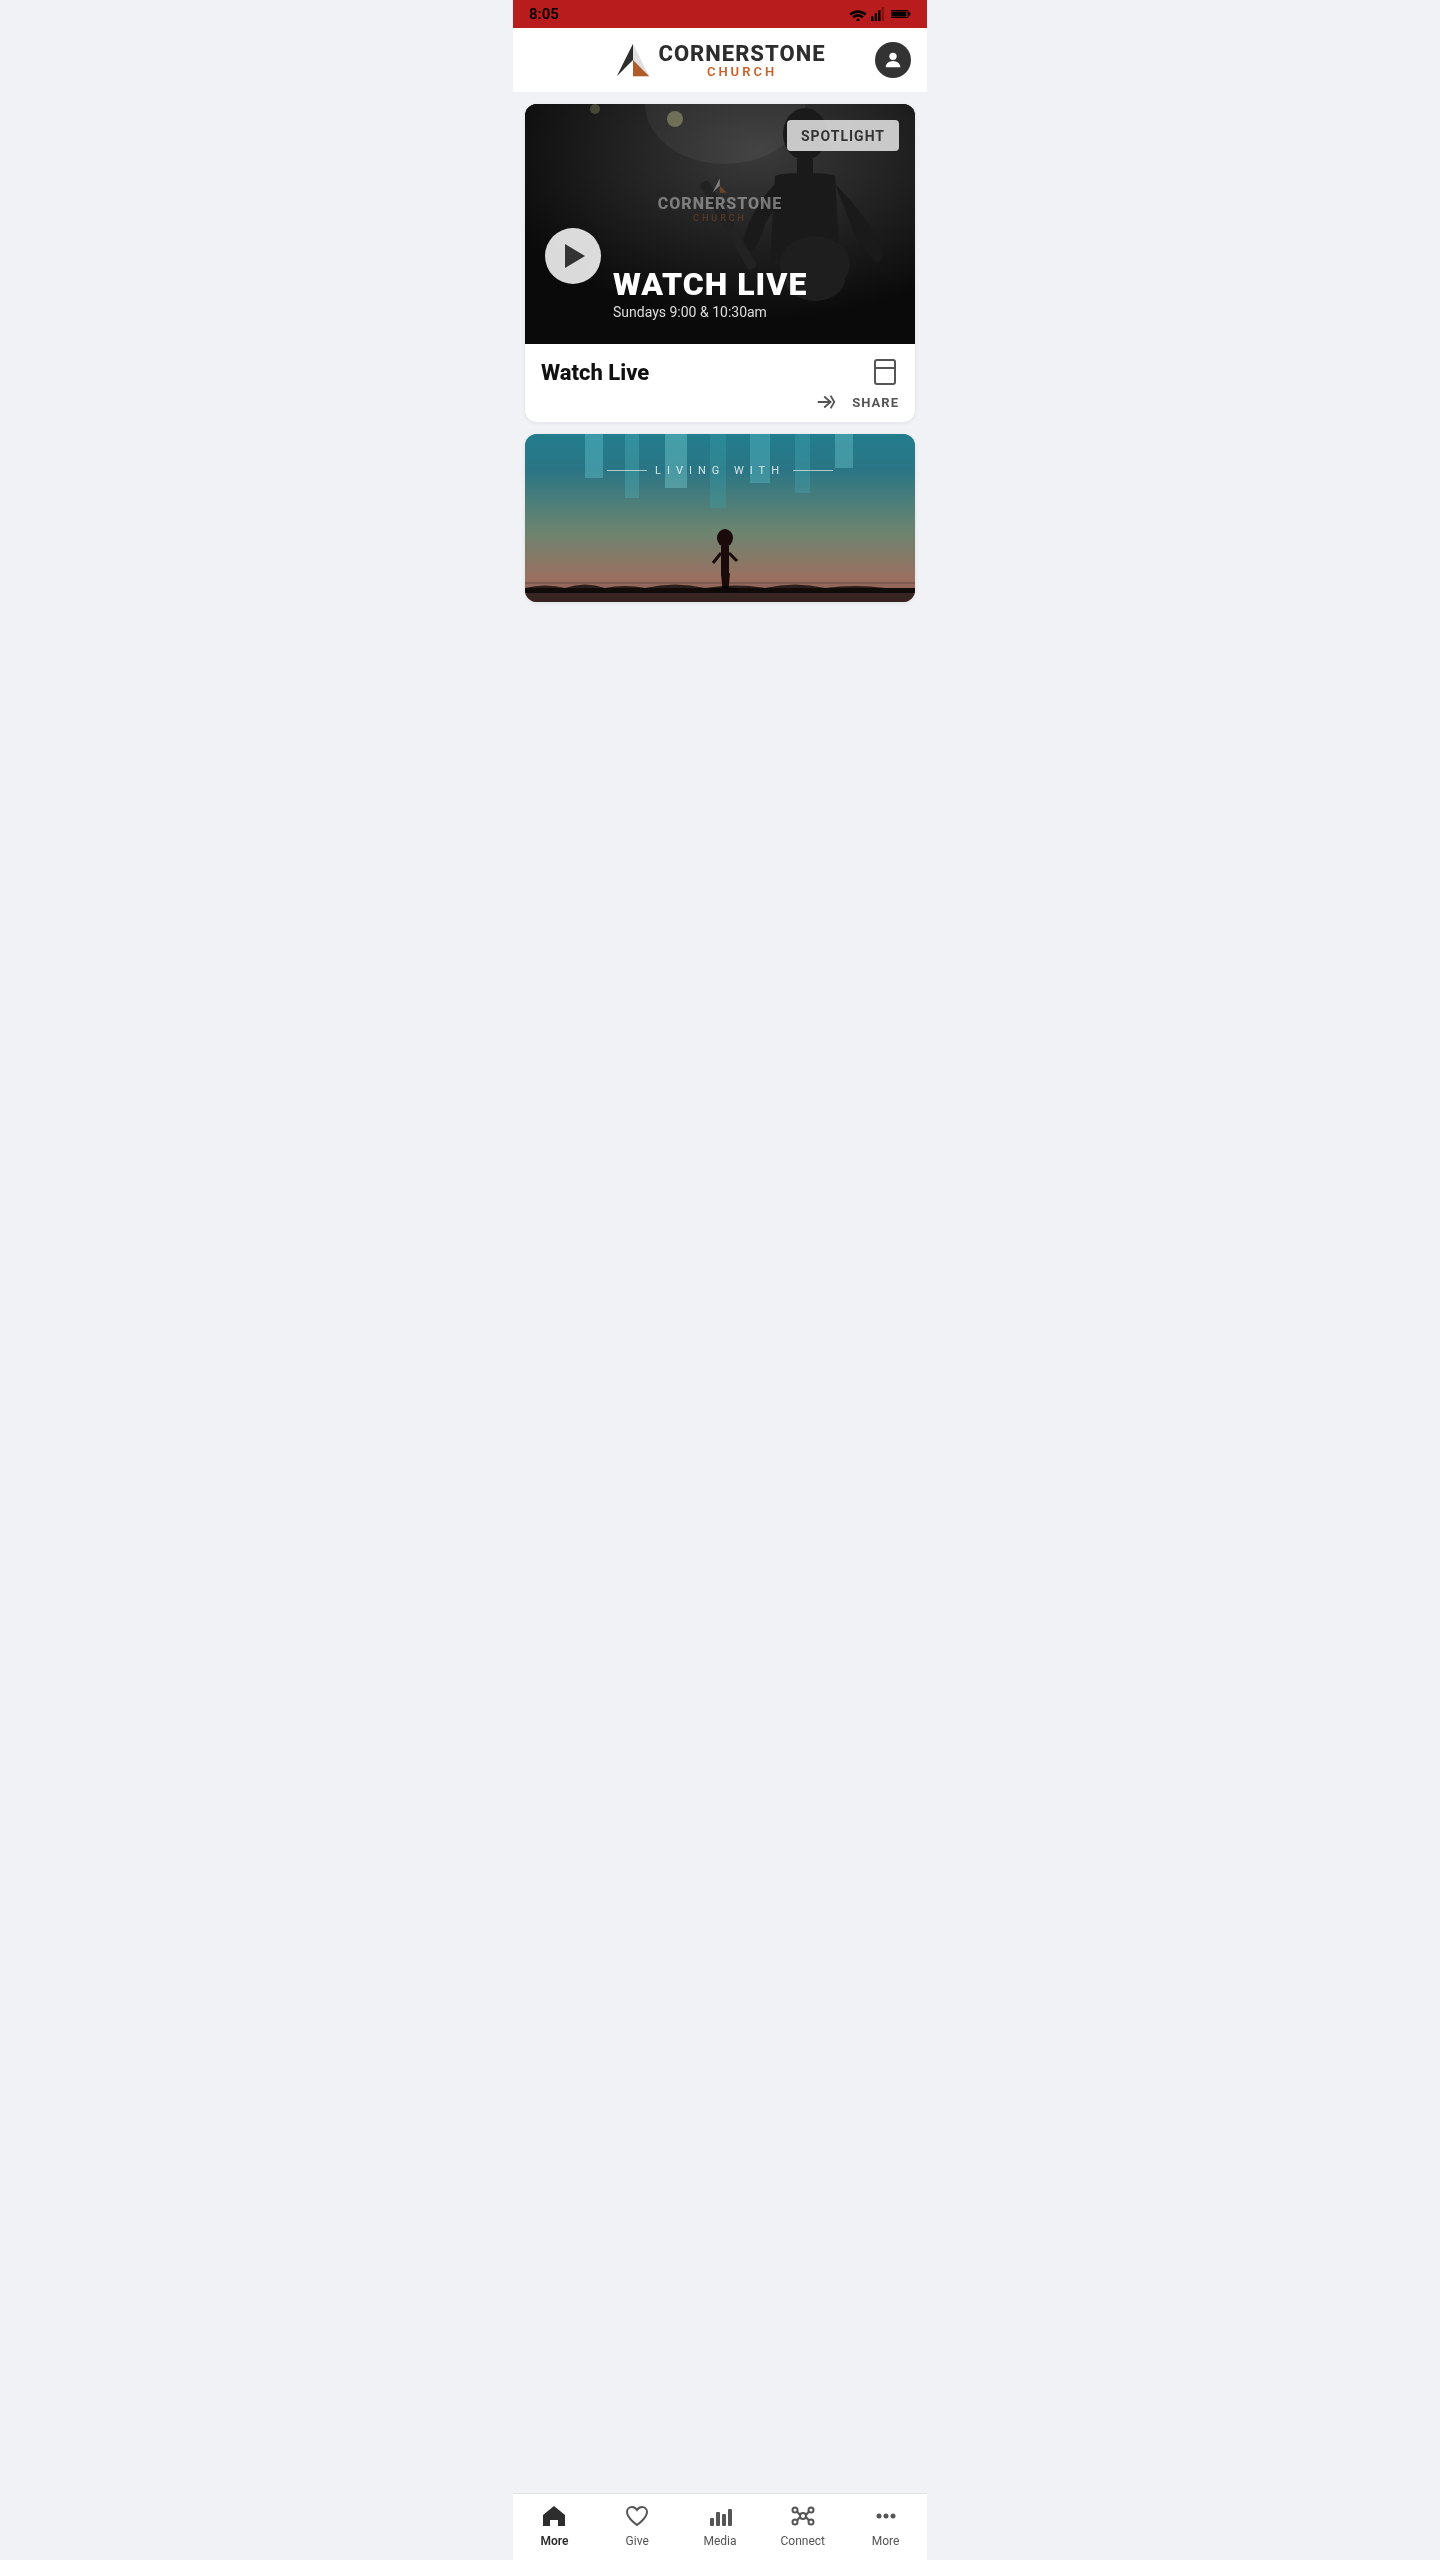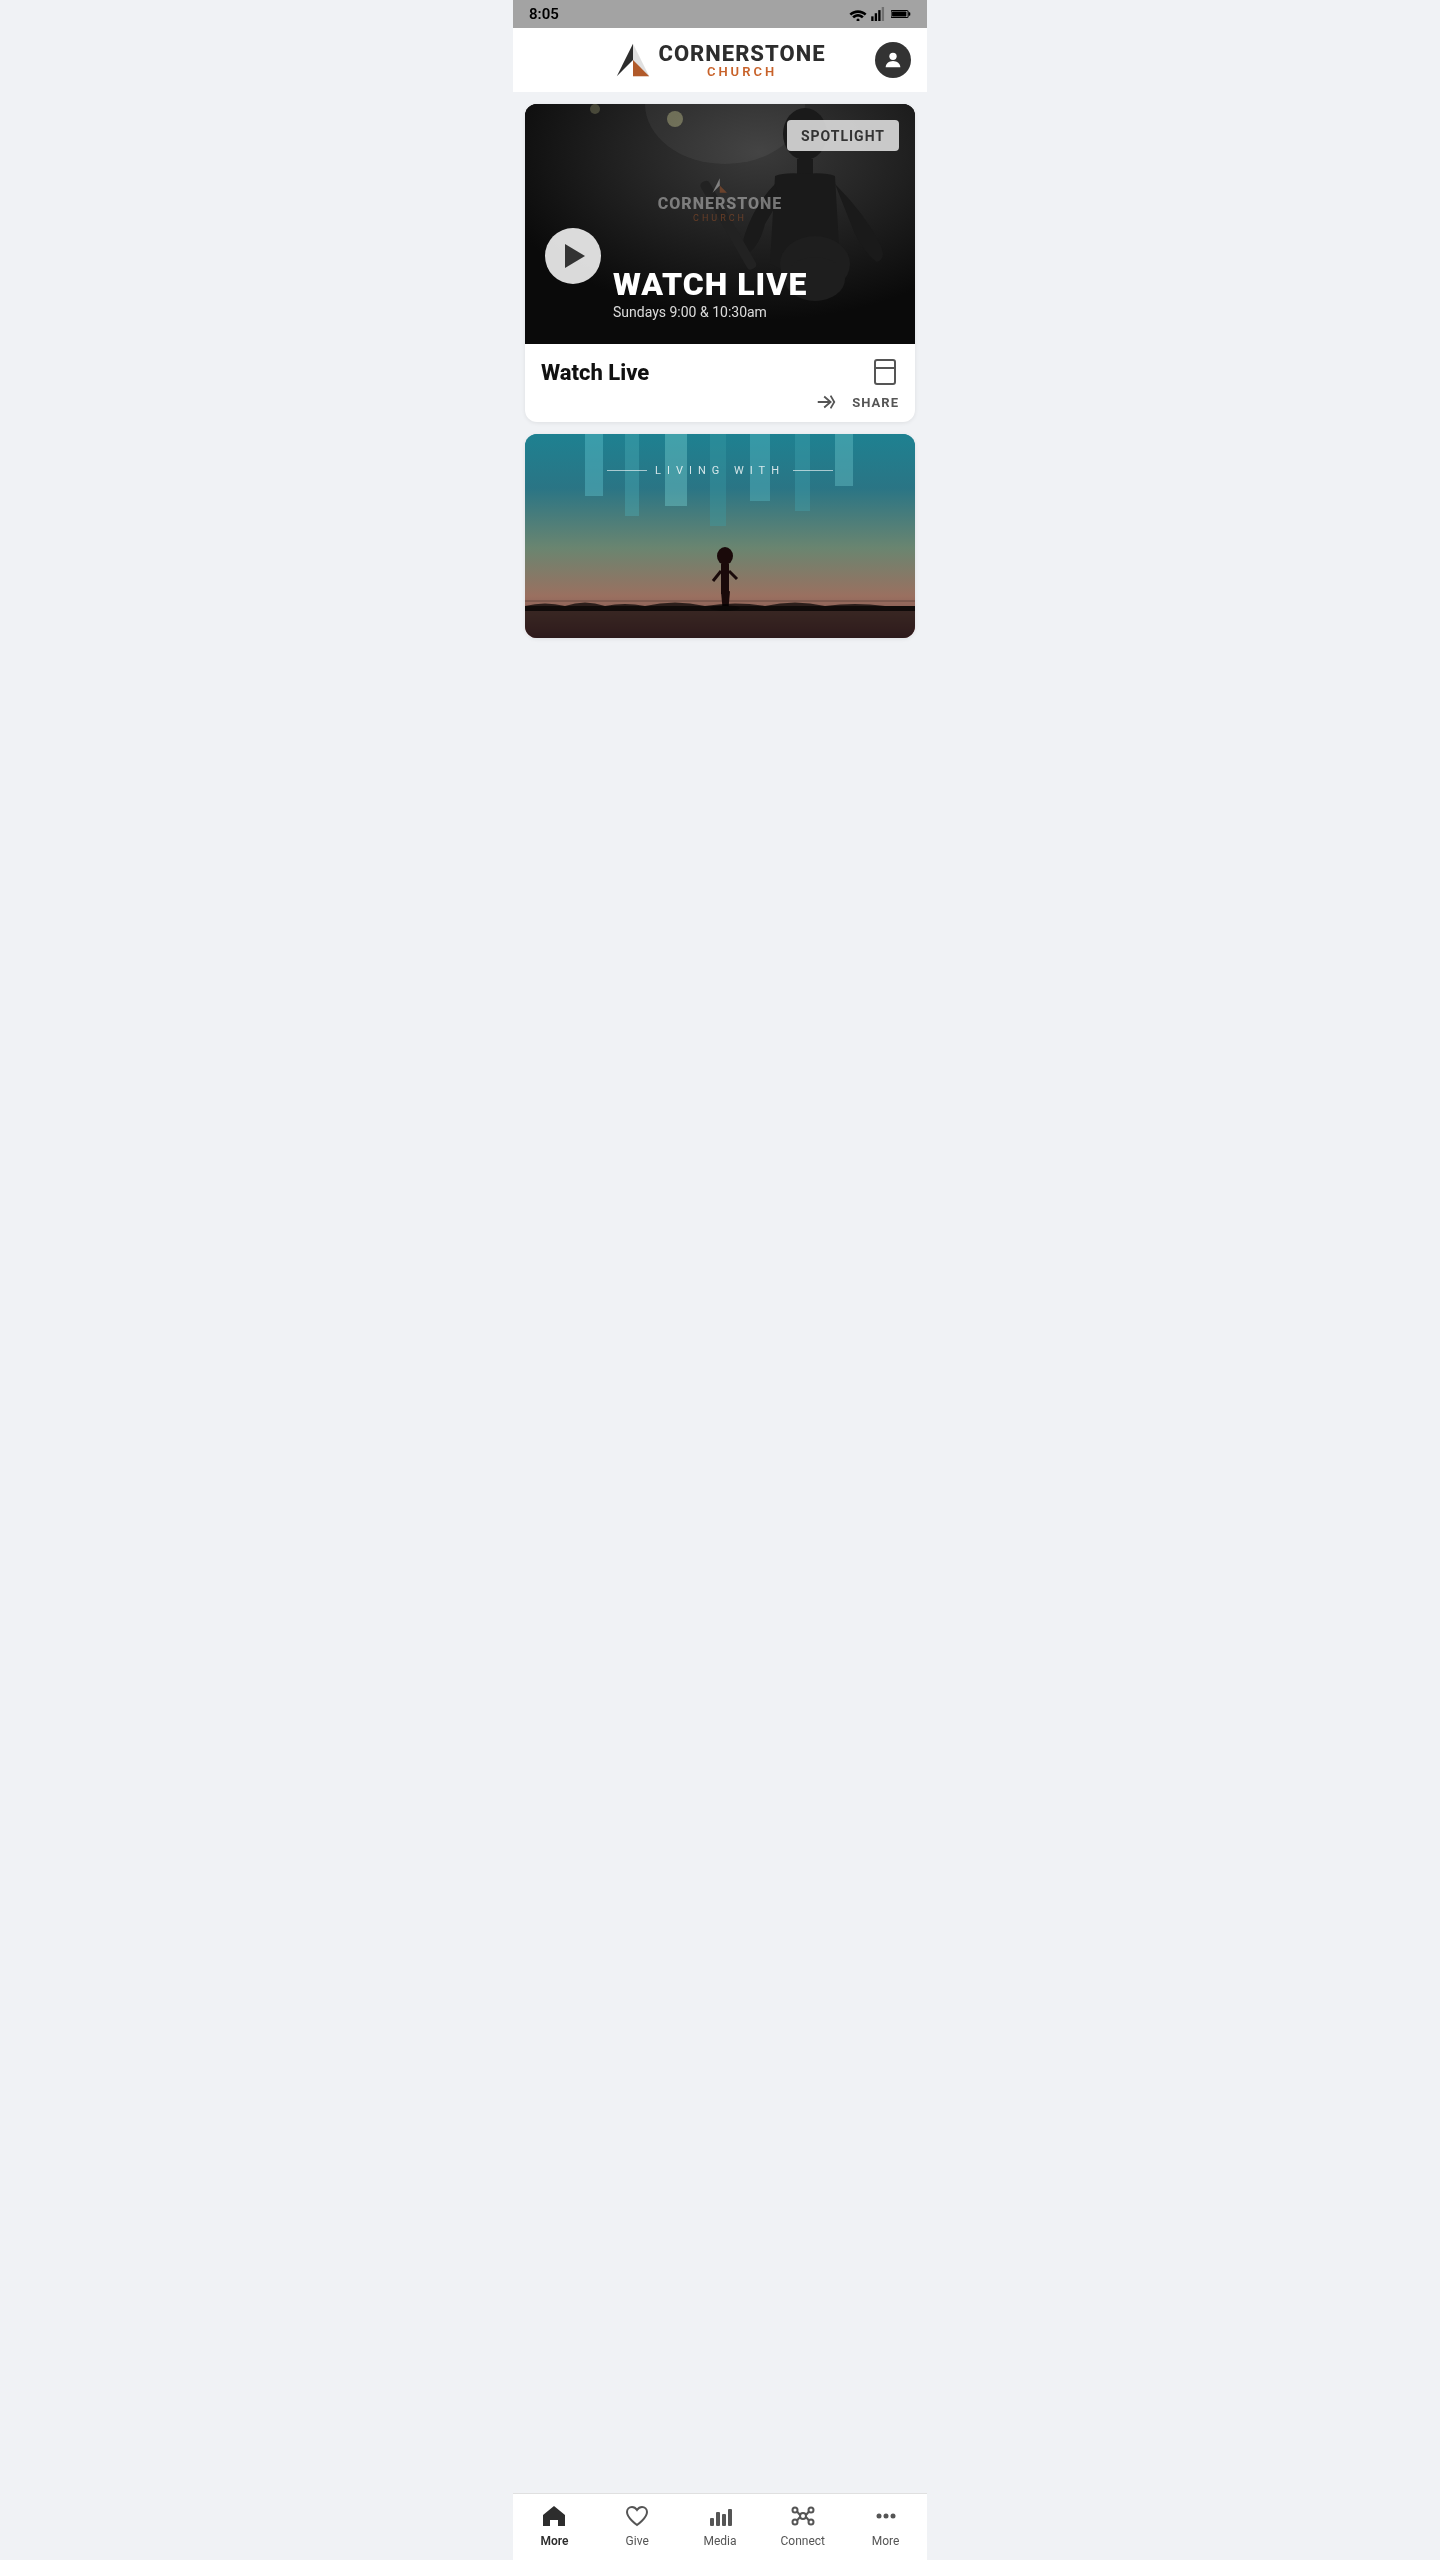--- a/index.html
+++ b/index.html
@@ -18,21 +18,21 @@
       position: relative;
       overflow-x: hidden;
     }
 
     
     .status-bar {
       display: flex;
       justify-content: space-between;
       align-items: center;
       padding: 14px 16px;
-      background: #a3a3a3;
+      background: #b91c1c;
       height: 28px;
     }
 
     .status-time {
       font-size: 15px;
       font-weight: 600;
       color: #000;
     }
 
     .status-icons {
@@ -267,21 +267,21 @@
       font-size: 13px;
       font-weight: 700;
       color: #555;
       letter-spacing: 1px;
     }
 
     
     .purpose-image-container {
       position: relative;
       width: 100%;
-      height: 204px;
+      height: 168px;
       overflow: hidden;
       background: linear-gradient(180deg, #2a8a9a 0%, #1a6a7a 20%, #5a7a6a 60%, #8a6a5a 80%, #6a4a4a 100%);
     }
 
     .living-with-text {
       position: absolute;
       top: 30px;
       left: 50%;
       transform: translateX(-50%);
       font-size: 11px;

